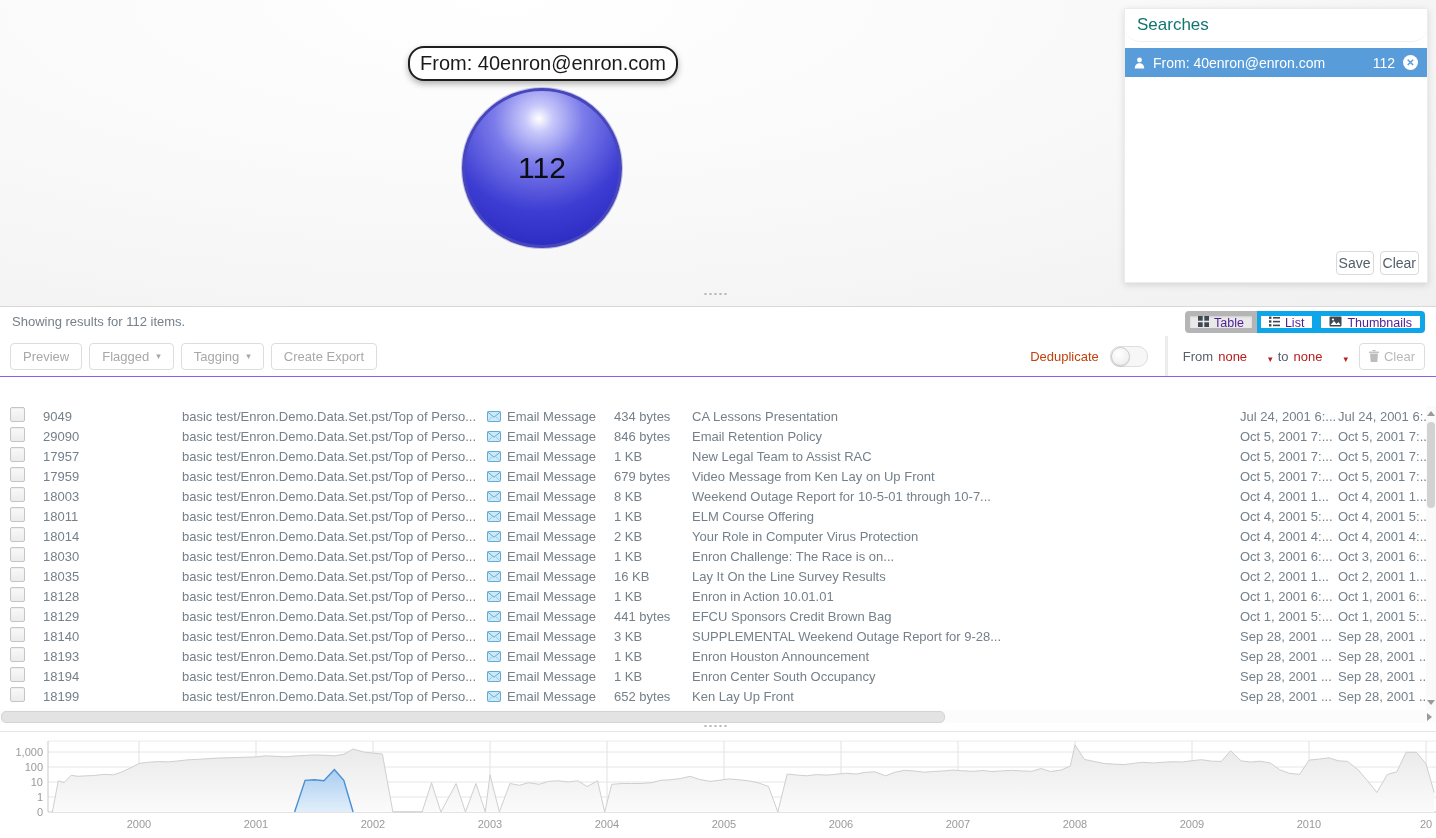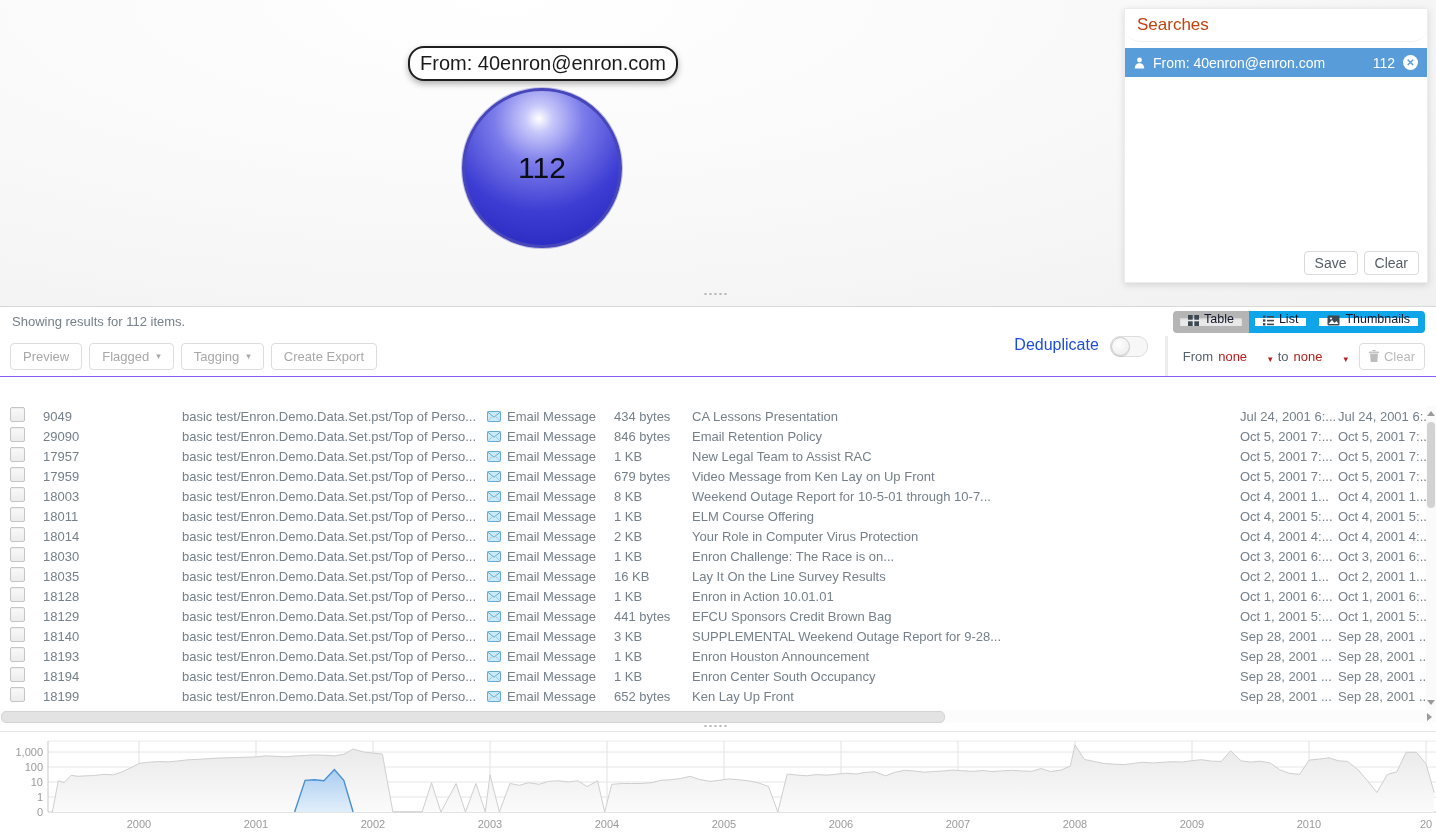--- a/index.html
+++ b/index.html
@@ -15,57 +15,57 @@
     box-shadow:0 3px 6px rgba(0,0,0,.3);display:flex;align-items:center;justify-content:center;
     font-size:20px;color:#1a1a1a;white-space:nowrap;}
   .bubble{position:absolute;left:462px;top:88px;width:154px;height:154px;border-radius:50%;
     background:radial-gradient(circle at 48% 18%,#ffffff 0%,#c9c9fb 9%,#7b7bea 30%,#3d3dd3 62%,#2323ba 100%);
     border:3px solid #4747bb;box-shadow:0 0 0 1px rgba(90,90,200,.35);
     display:flex;align-items:center;justify-content:center;font-size:30px;color:#0c0c14;}
 
   
   .searches{position:absolute;left:1124px;top:8px;width:302px;height:273px;background:#fff;
     border:1px solid #ececec;box-shadow:0 2px 7px rgba(0,0,0,.13);}
-  .sp-header{height:32px;line-height:32px;padding:0 12px;font-size:17px;color:#c2410c;
+  .sp-header{height:32px;line-height:32px;padding:0 12px;font-size:17px;color:#0f766e;
     border-bottom:1px solid #f0f0f0;border-radius:15px;}
   .sp-item{height:29px;display:flex;align-items:center;gap:8px;padding:0 9px;
     background:#589dd9;color:#fff;font-size:14px;cursor:pointer;margin-top:6px;}
   .sp-count{margin-left:auto;}
   .sp-close{width:15px;height:15px;border-radius:50%;background:#fff;color:#589dd9;
     font-size:10px;font-weight:bold;display:flex;align-items:center;justify-content:center;flex:0 0 auto;}
   .sp-footer{position:absolute;right:8px;bottom:7px;display:flex;gap:6px;}
   .btn{background:#fff;border:1px solid #d9d9d9;border-radius:4px;font-size:14px;color:#555e66;
-    padding:3px 10px;font-family:inherit;}
+    padding:3px 2px;font-family:inherit;}
 
   
   .grip{position:absolute;width:26px;height:4px;
     background-image:radial-gradient(circle,#b9b9b9 1px,transparent 1.3px);background-size:5px 4px;}
   .grip-top{left:703px;top:292px;}
   .grip-bottom{left:703px;top:724px;}
 
   
   .results-header{position:absolute;left:0;top:307px;width:1436px;height:29px;
     display:flex;align-items:center;background:#fff;}
   .status{margin-left:12px;font-size:13px;color:#75808a;}
   .view-group{margin-left:auto;margin-right:11px;display:flex;}
-  .view-btn{display:flex;align-items:flex-end;gap:5px;font-size:12.5px;color:#0f172a;
-    background:#fff;border:7px solid #0ea5e9;padding:0 8px;height:22px;margin-left:-1px;font-family:inherit;}
+  .view-btn{display:flex;align-items:flex-start;gap:5px;font-size:12.5px;color:#4c1d95;
+    background:#fff;border:5px solid #0ea5e9;padding:0 8px;height:22px;margin-left:-1px;font-family:inherit;}
   .view-btn:first-child{border-radius:4px 0 0 4px;margin-left:0;}
   .view-btn:last-child{border-radius:0 4px 4px 0;padding-left:8px;}
   .view-btn.active{background:#e9e9e9;border-color:#b5b5b5;box-shadow:inset 0 1px 2px rgba(0,0,0,.12);position:relative;}
 
   
   .toolbar{position:absolute;left:0;top:336px;width:1436px;height:40px;display:flex;align-items:center;
     border-bottom:2px solid #8b5cf6;background:#fff;}
   .left-btns{display:flex;gap:7px;margin-left:10px;}
   .tb-btn{font-size:13px;color:#a8a8a8;border:1px solid #ddd;border-radius:4px;background:#fff;
     padding:5px 12px;display:flex;gap:7px;align-items:center;font-family:inherit;}
   .caret{font-size:9px;line-height:1;}
   .right-cluster{margin-left:auto;display:flex;align-items:center;height:100%;}
-  .tgl-group{display:flex;gap:11px;padding:0 17px;font-size:16px;color:#1d4ed8;height:100%;}
+  .tgl-group{display:flex;align-items:center;gap:11px;padding:0 17px;font-size:13px;color:#c2410c;height:100%;}
   .sep{width:1px;height:100%;background:#ececec;}
   .toggle{width:36px;height:19px;border:1px solid #ddd;border-radius:10px;background:#f7f7f7;position:relative;flex:0 0 auto;}
   .knob{position:absolute;left:0;top:0;width:17px;height:17px;border:1px solid #ccc;border-radius:50%;
     background:radial-gradient(circle at 40% 35%,#fff,#e9e9e9);box-shadow:0 1px 1px rgba(0,0,0,.12);}
   .range{display:flex;align-items:center;gap:5px;padding:0 11px 0 15px;font-size:13px;color:#55606b;}
   .link{color:#b91c1c;background:none;border:none;padding:0;font-size:13px;display:flex;align-items:flex-end;gap:21px;font-family:inherit;}
   .clear-btn{margin-right:11px;display:flex;align-items:center;gap:5px;font-size:13px;color:#b9b9b9;
     border:1px solid #ddd;border-radius:4px;background:#fff;padding:5px 9px;font-family:inherit;}
 
   

